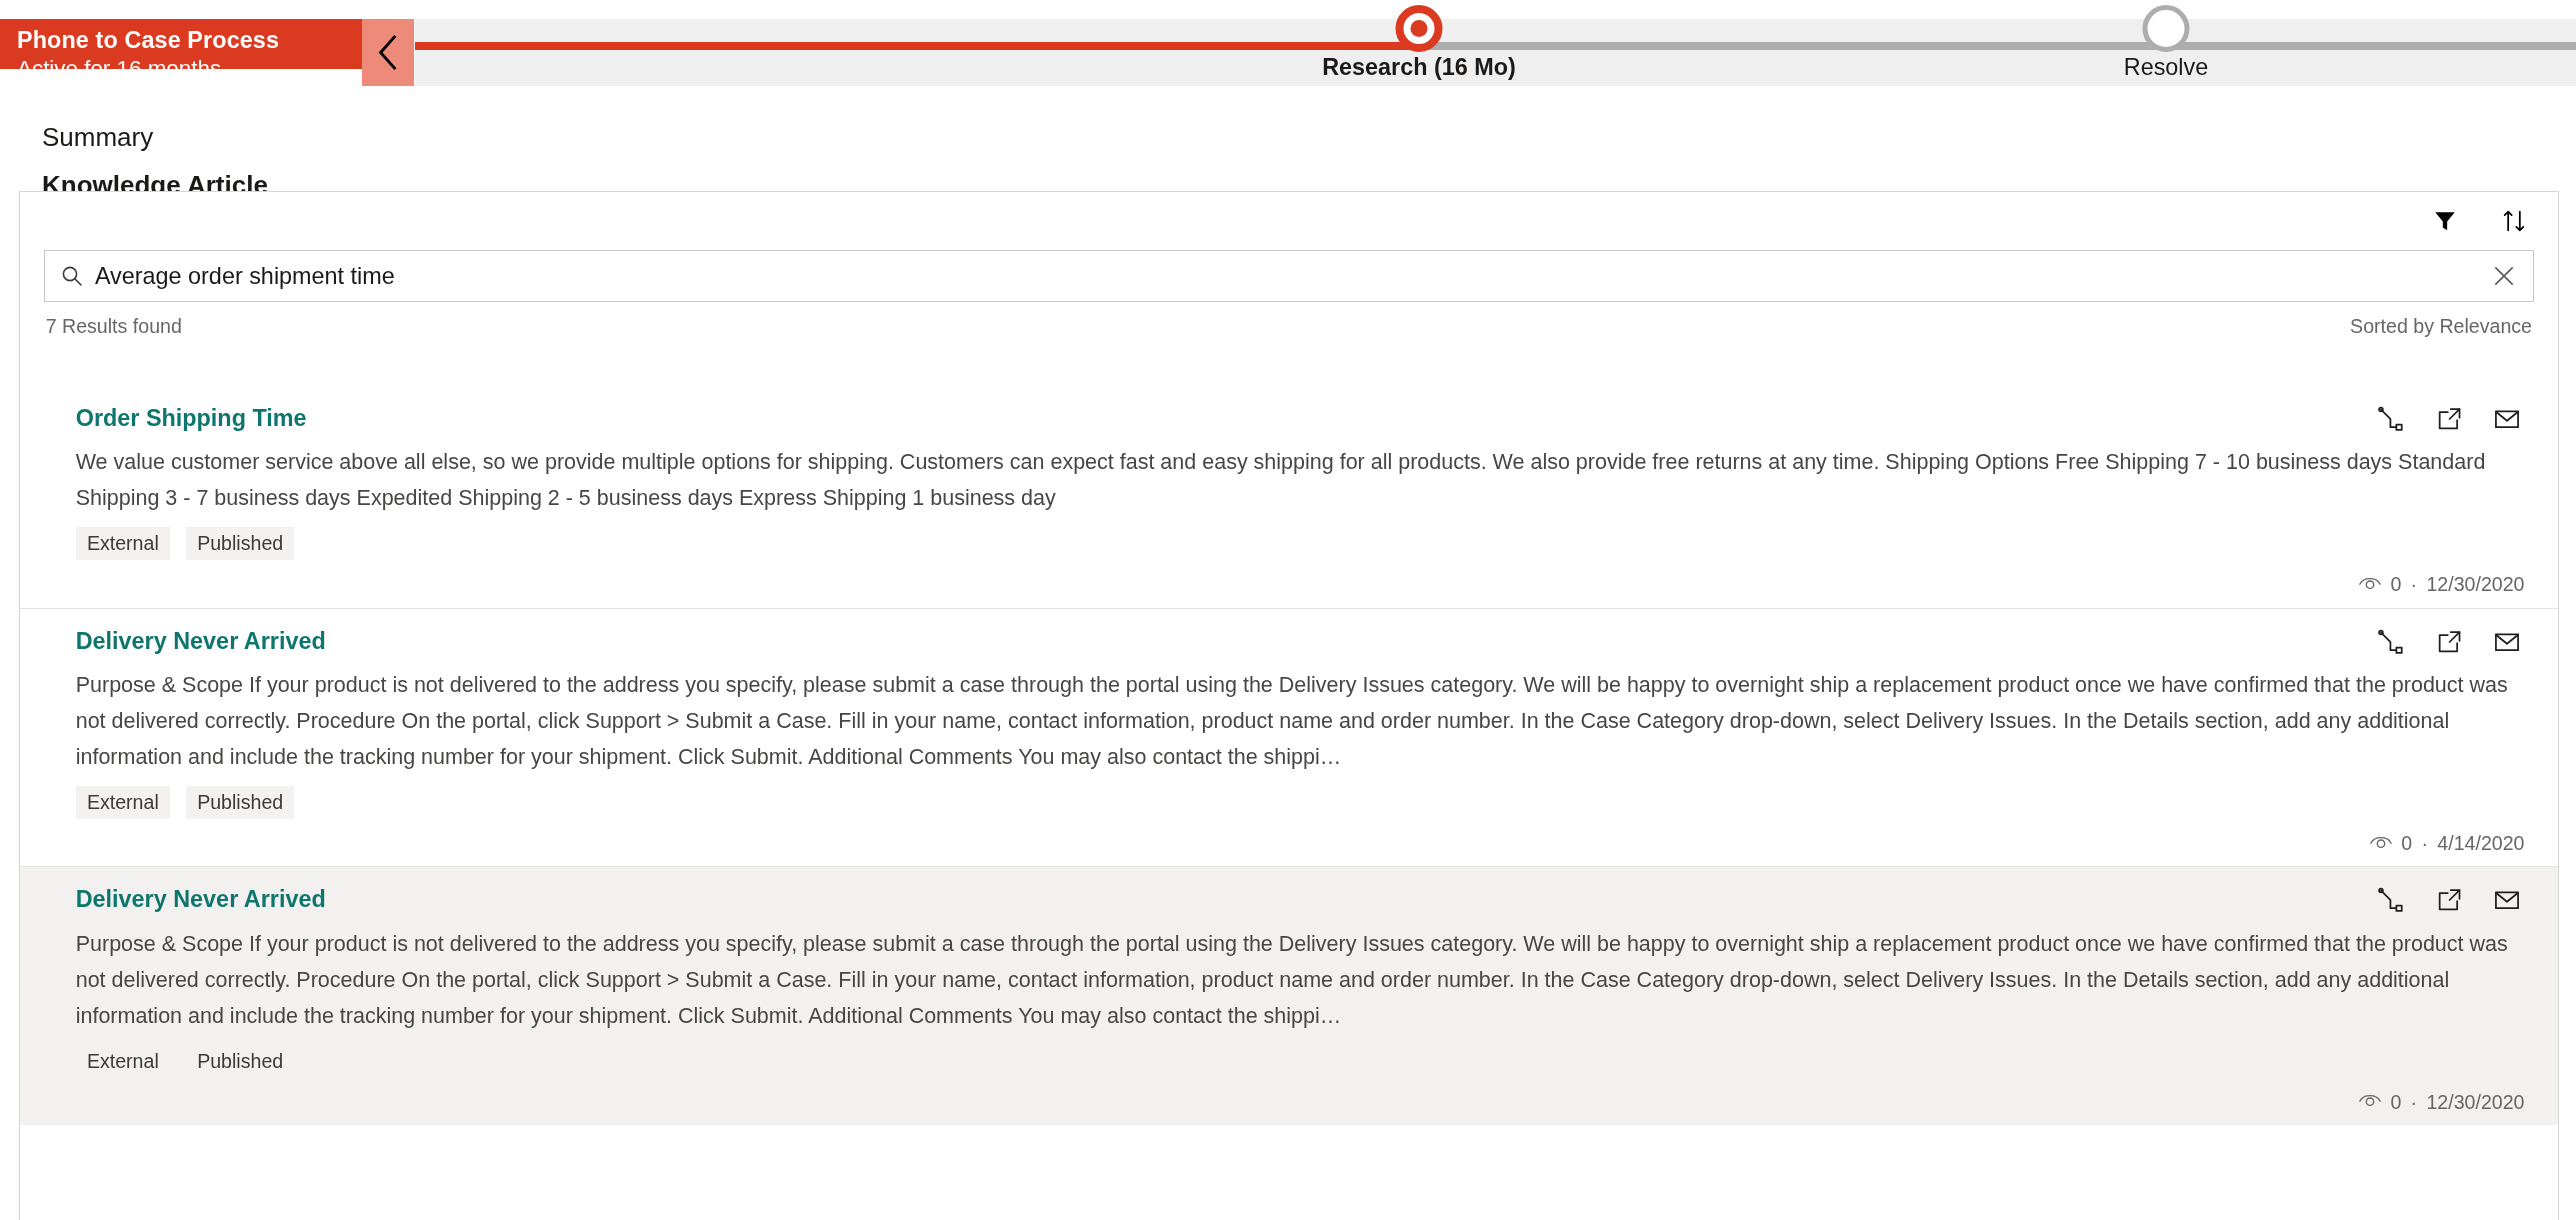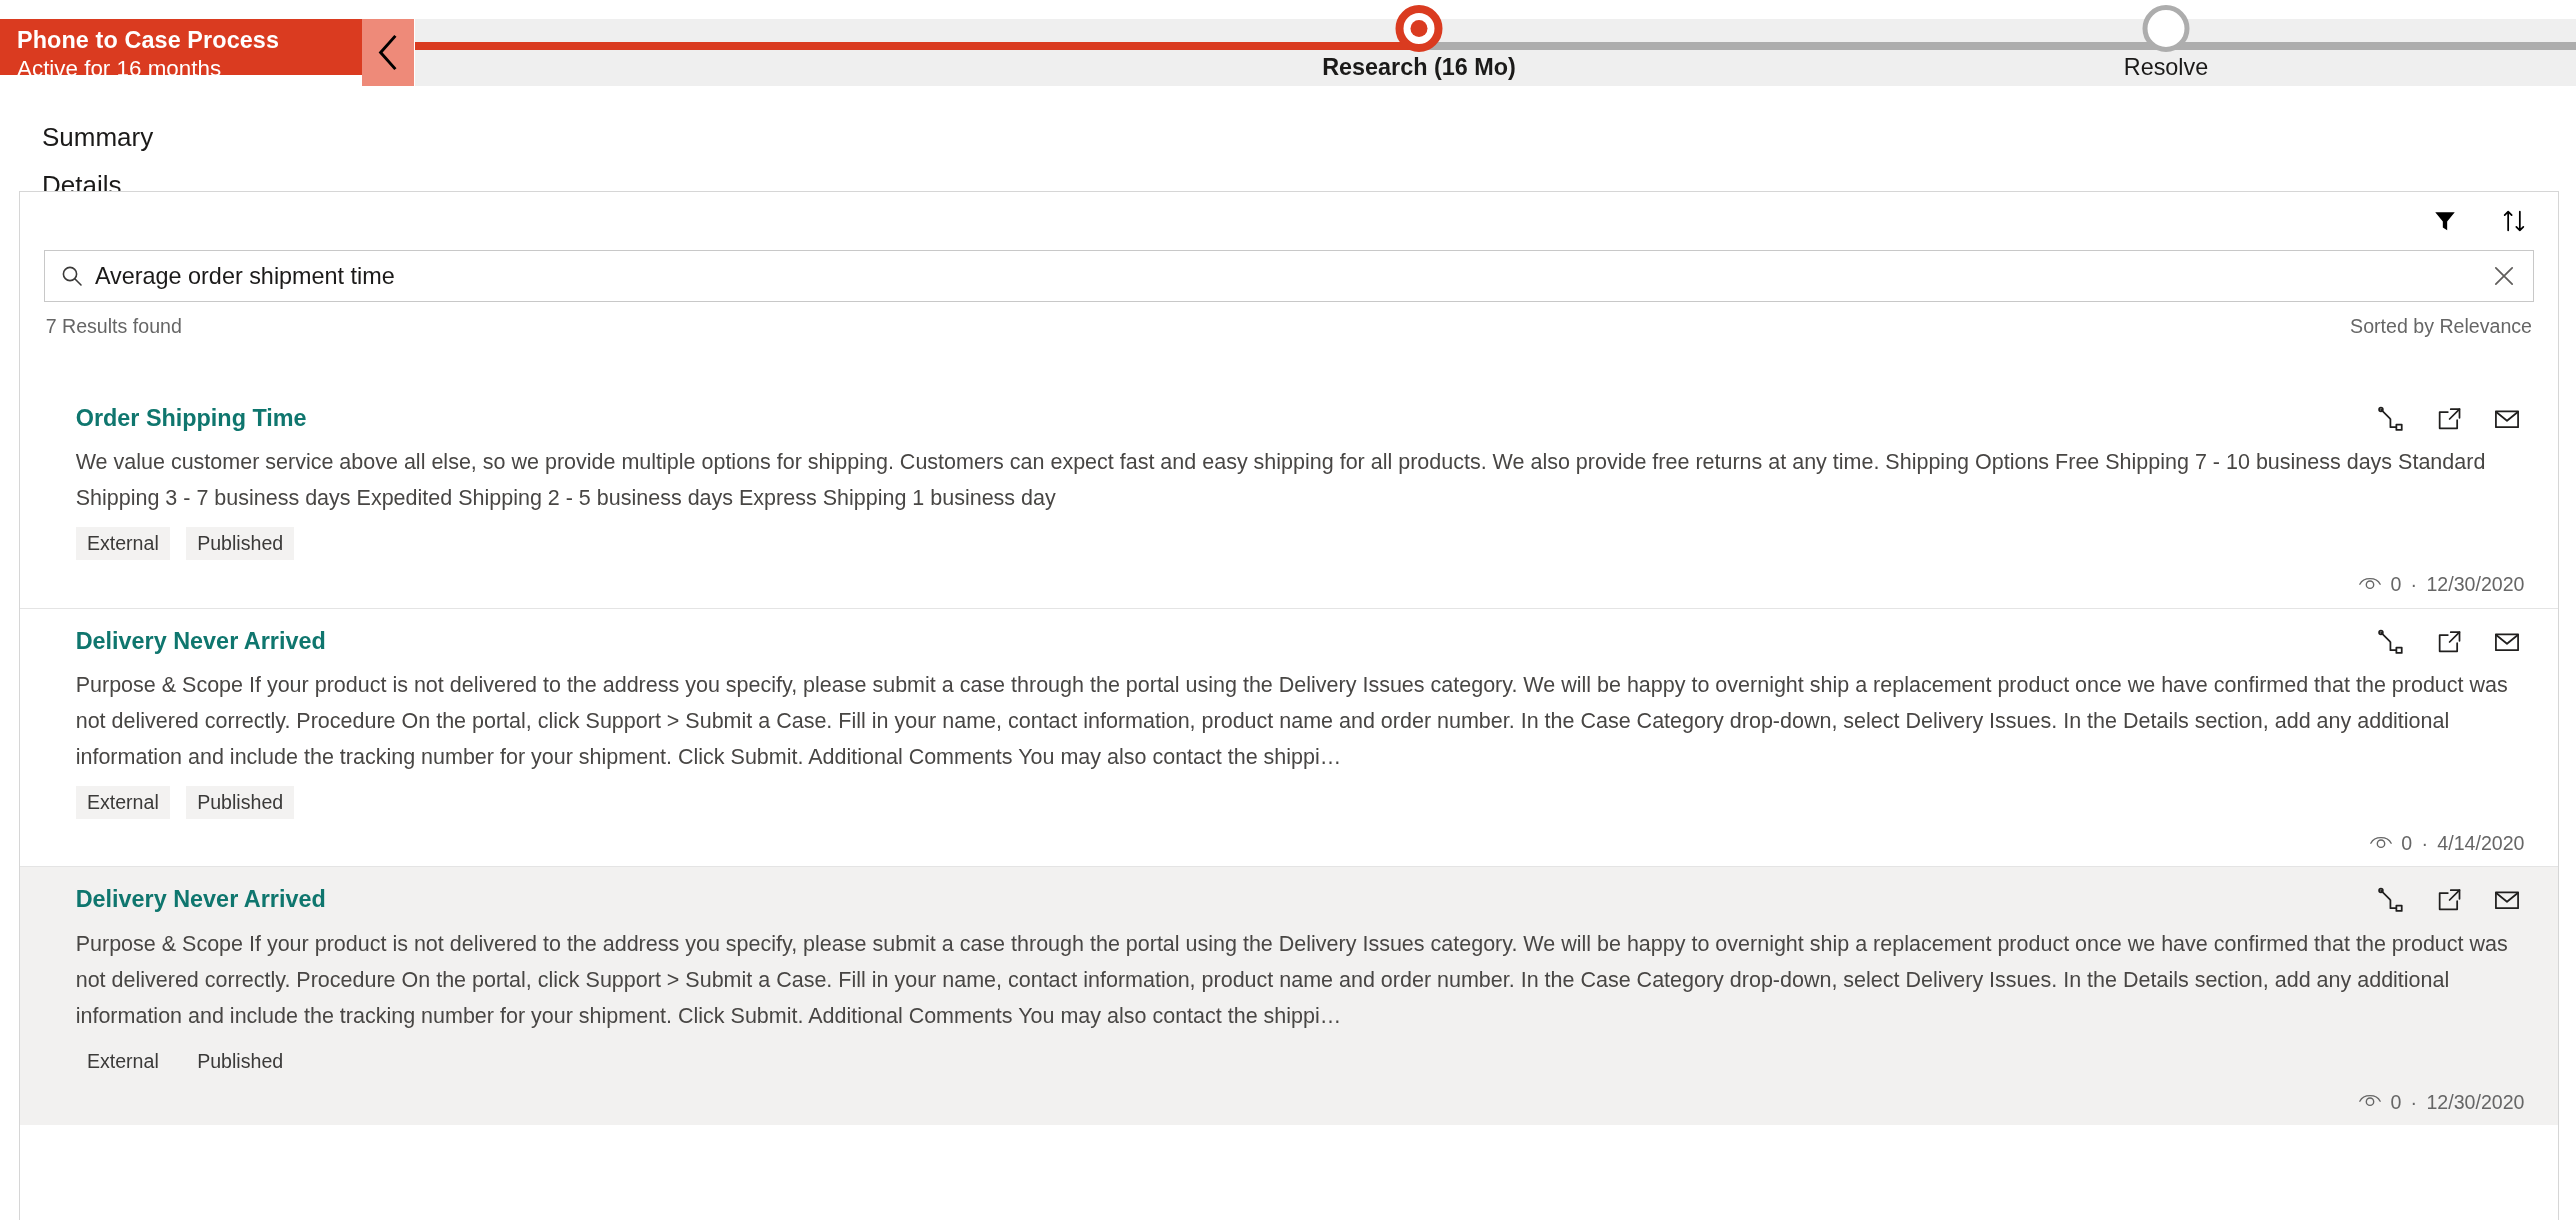--- a/index.html
+++ b/index.html
@@ -14,21 +14,21 @@
   
   .process-bar {
     position: relative;
     height: 105px;
     width: 100%;
     background: #ffffff;
   }
   .bpf-header {
     position: absolute;
     left: 0; top: 18.7px;
-    width: 362px; height: 56px;
+    width: 362px; height: 50px;
     background: #da3b20;
     color: #ffffff;
     padding: 7.5px 17px 0 17px;
   }
   .bpf-title {
     font-size: 23.4px;
     font-weight: bold;
     line-height: 28px;
     letter-spacing: 0.1px;
     white-space: nowrap;
@@ -301,20 +301,21 @@
 
     <div class="stage" style="left:1606px; width:290px;">
       <div class="node future"></div>
       <div class="stage-label">Resolve</div>
     </div>
   </div>
 </div>
 
 <div class="tabs">
   <div class="tab"><span>Summary</span></div>
+  <div class="tab active"><span>Knowledge Article</span></div>
   <div class="tab"><span>Details</span></div>
   <div class="tab"><span>Case Relationships</span></div>
   <div class="tab"><span>SLA</span></div>
   <div class="tab"><span>Related</span></div>
 </div>
 
 <div class="panel">
 
   <div class="panel-toolbar">
     <div class="tb-icon">

